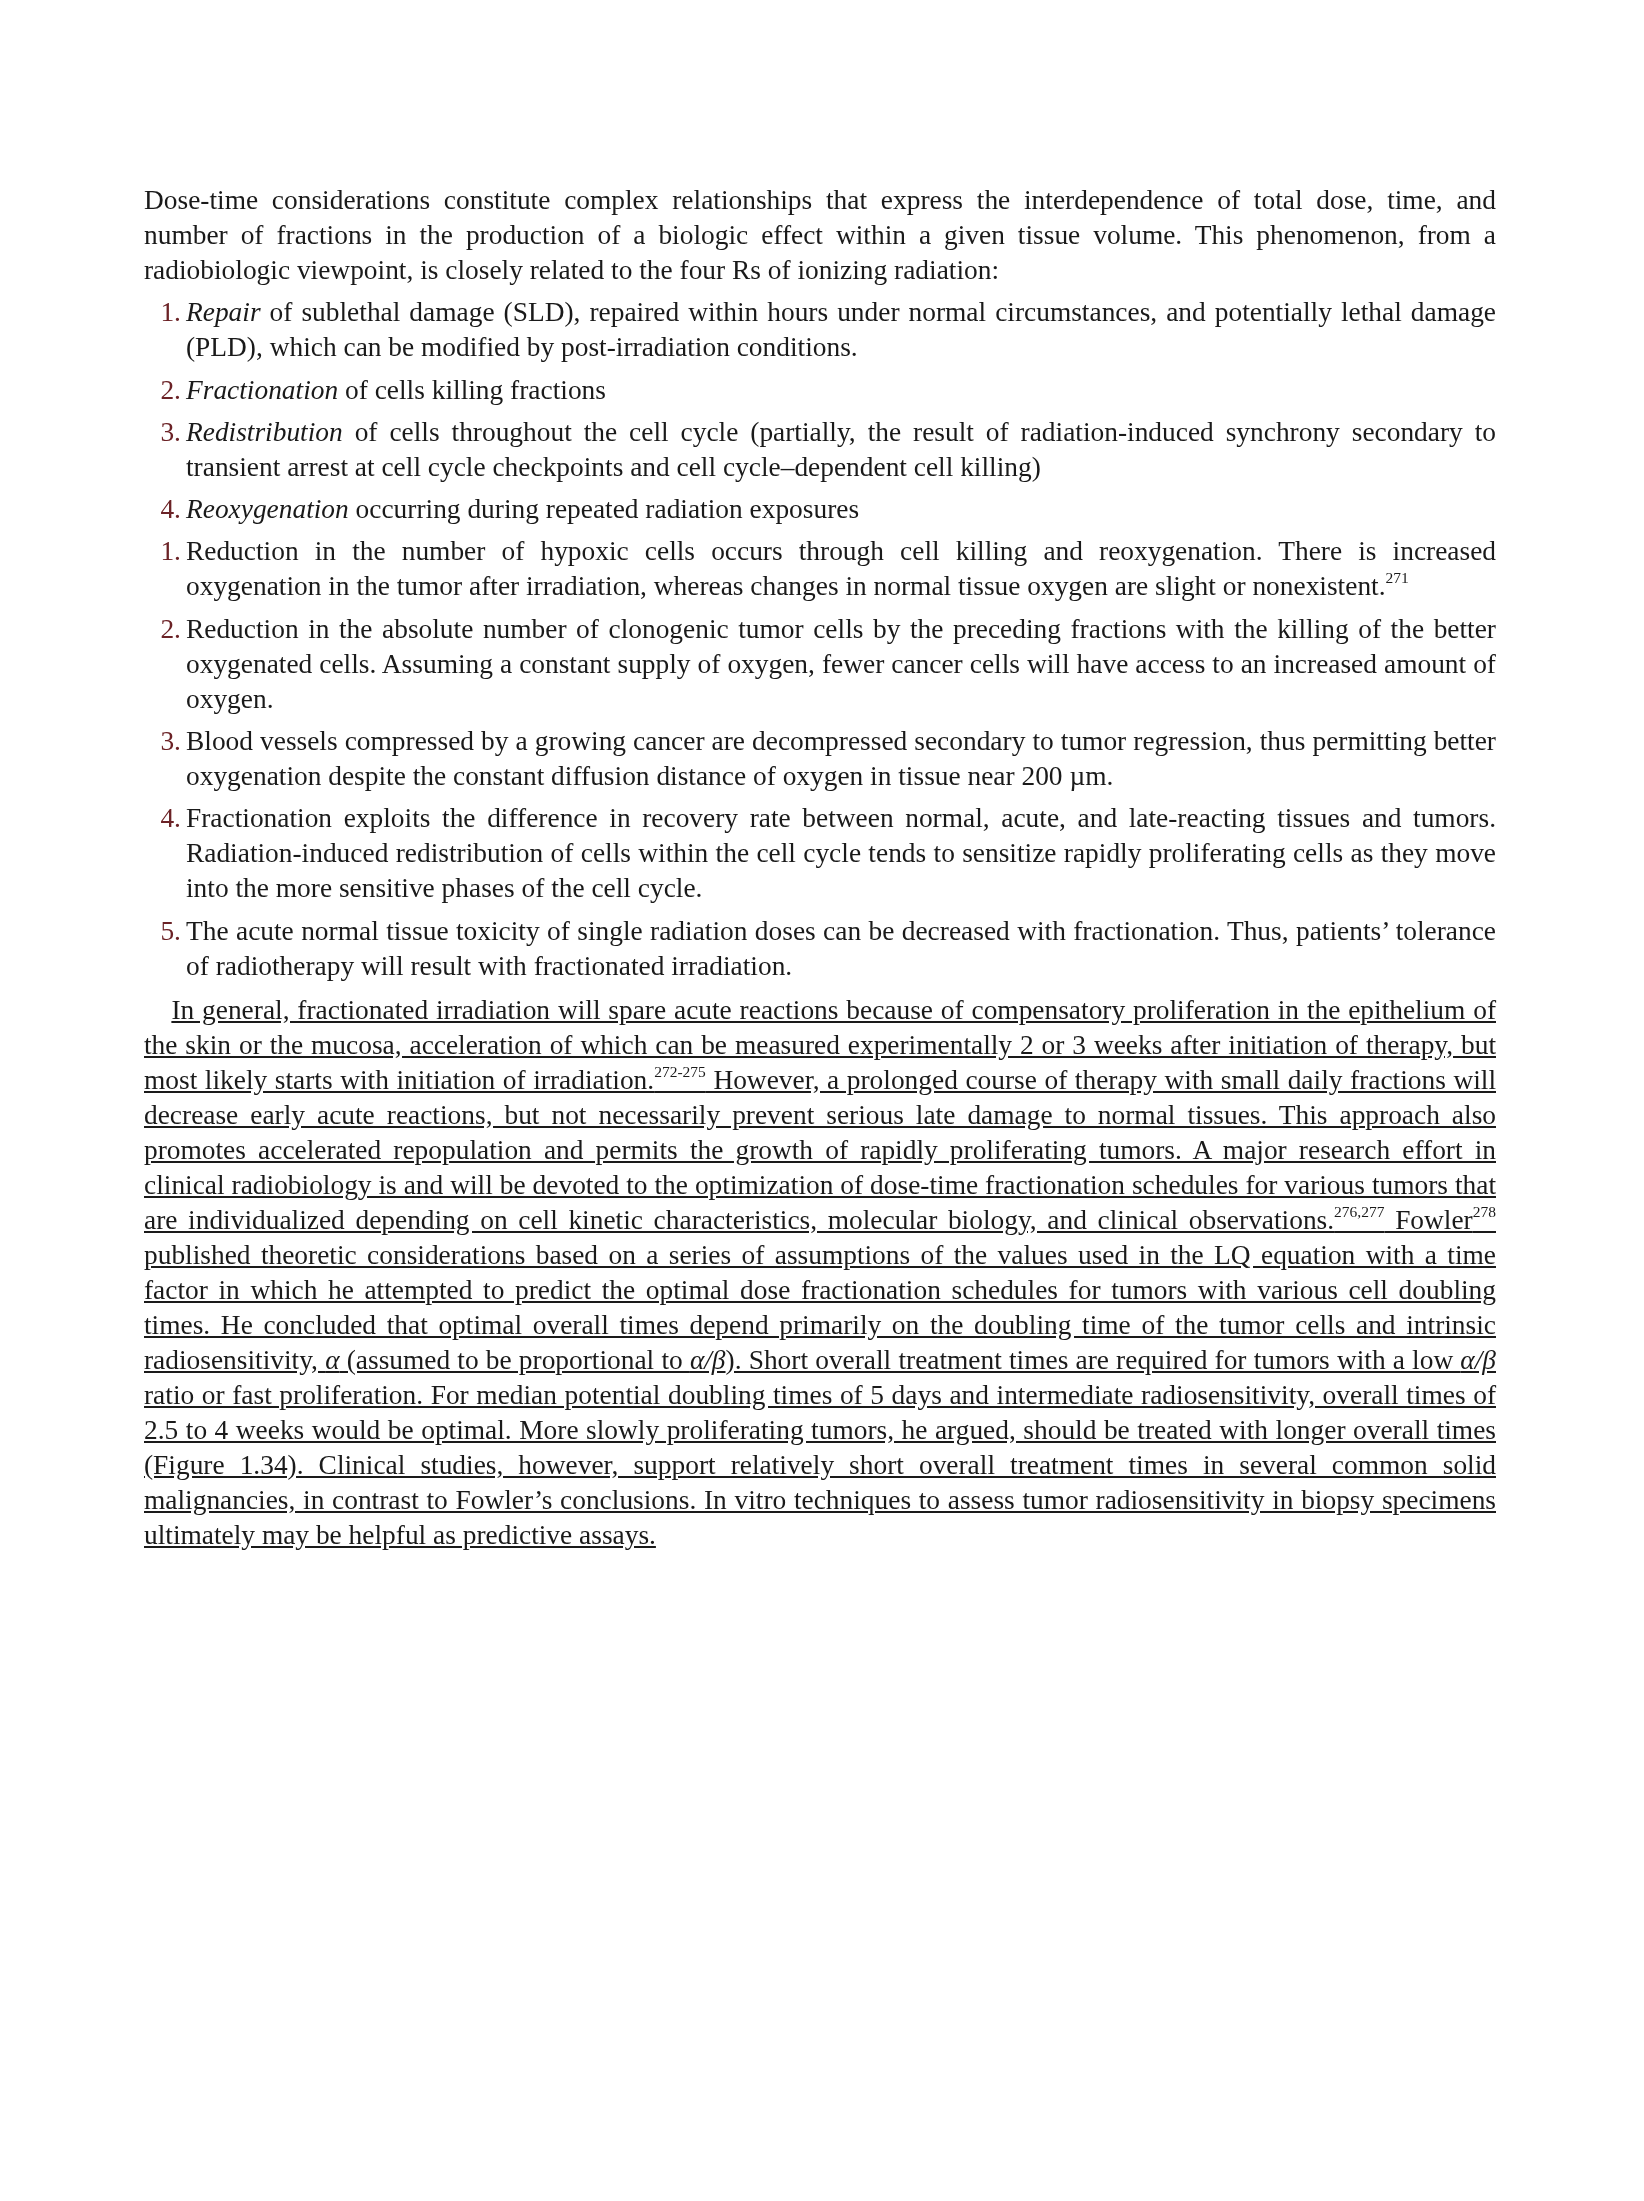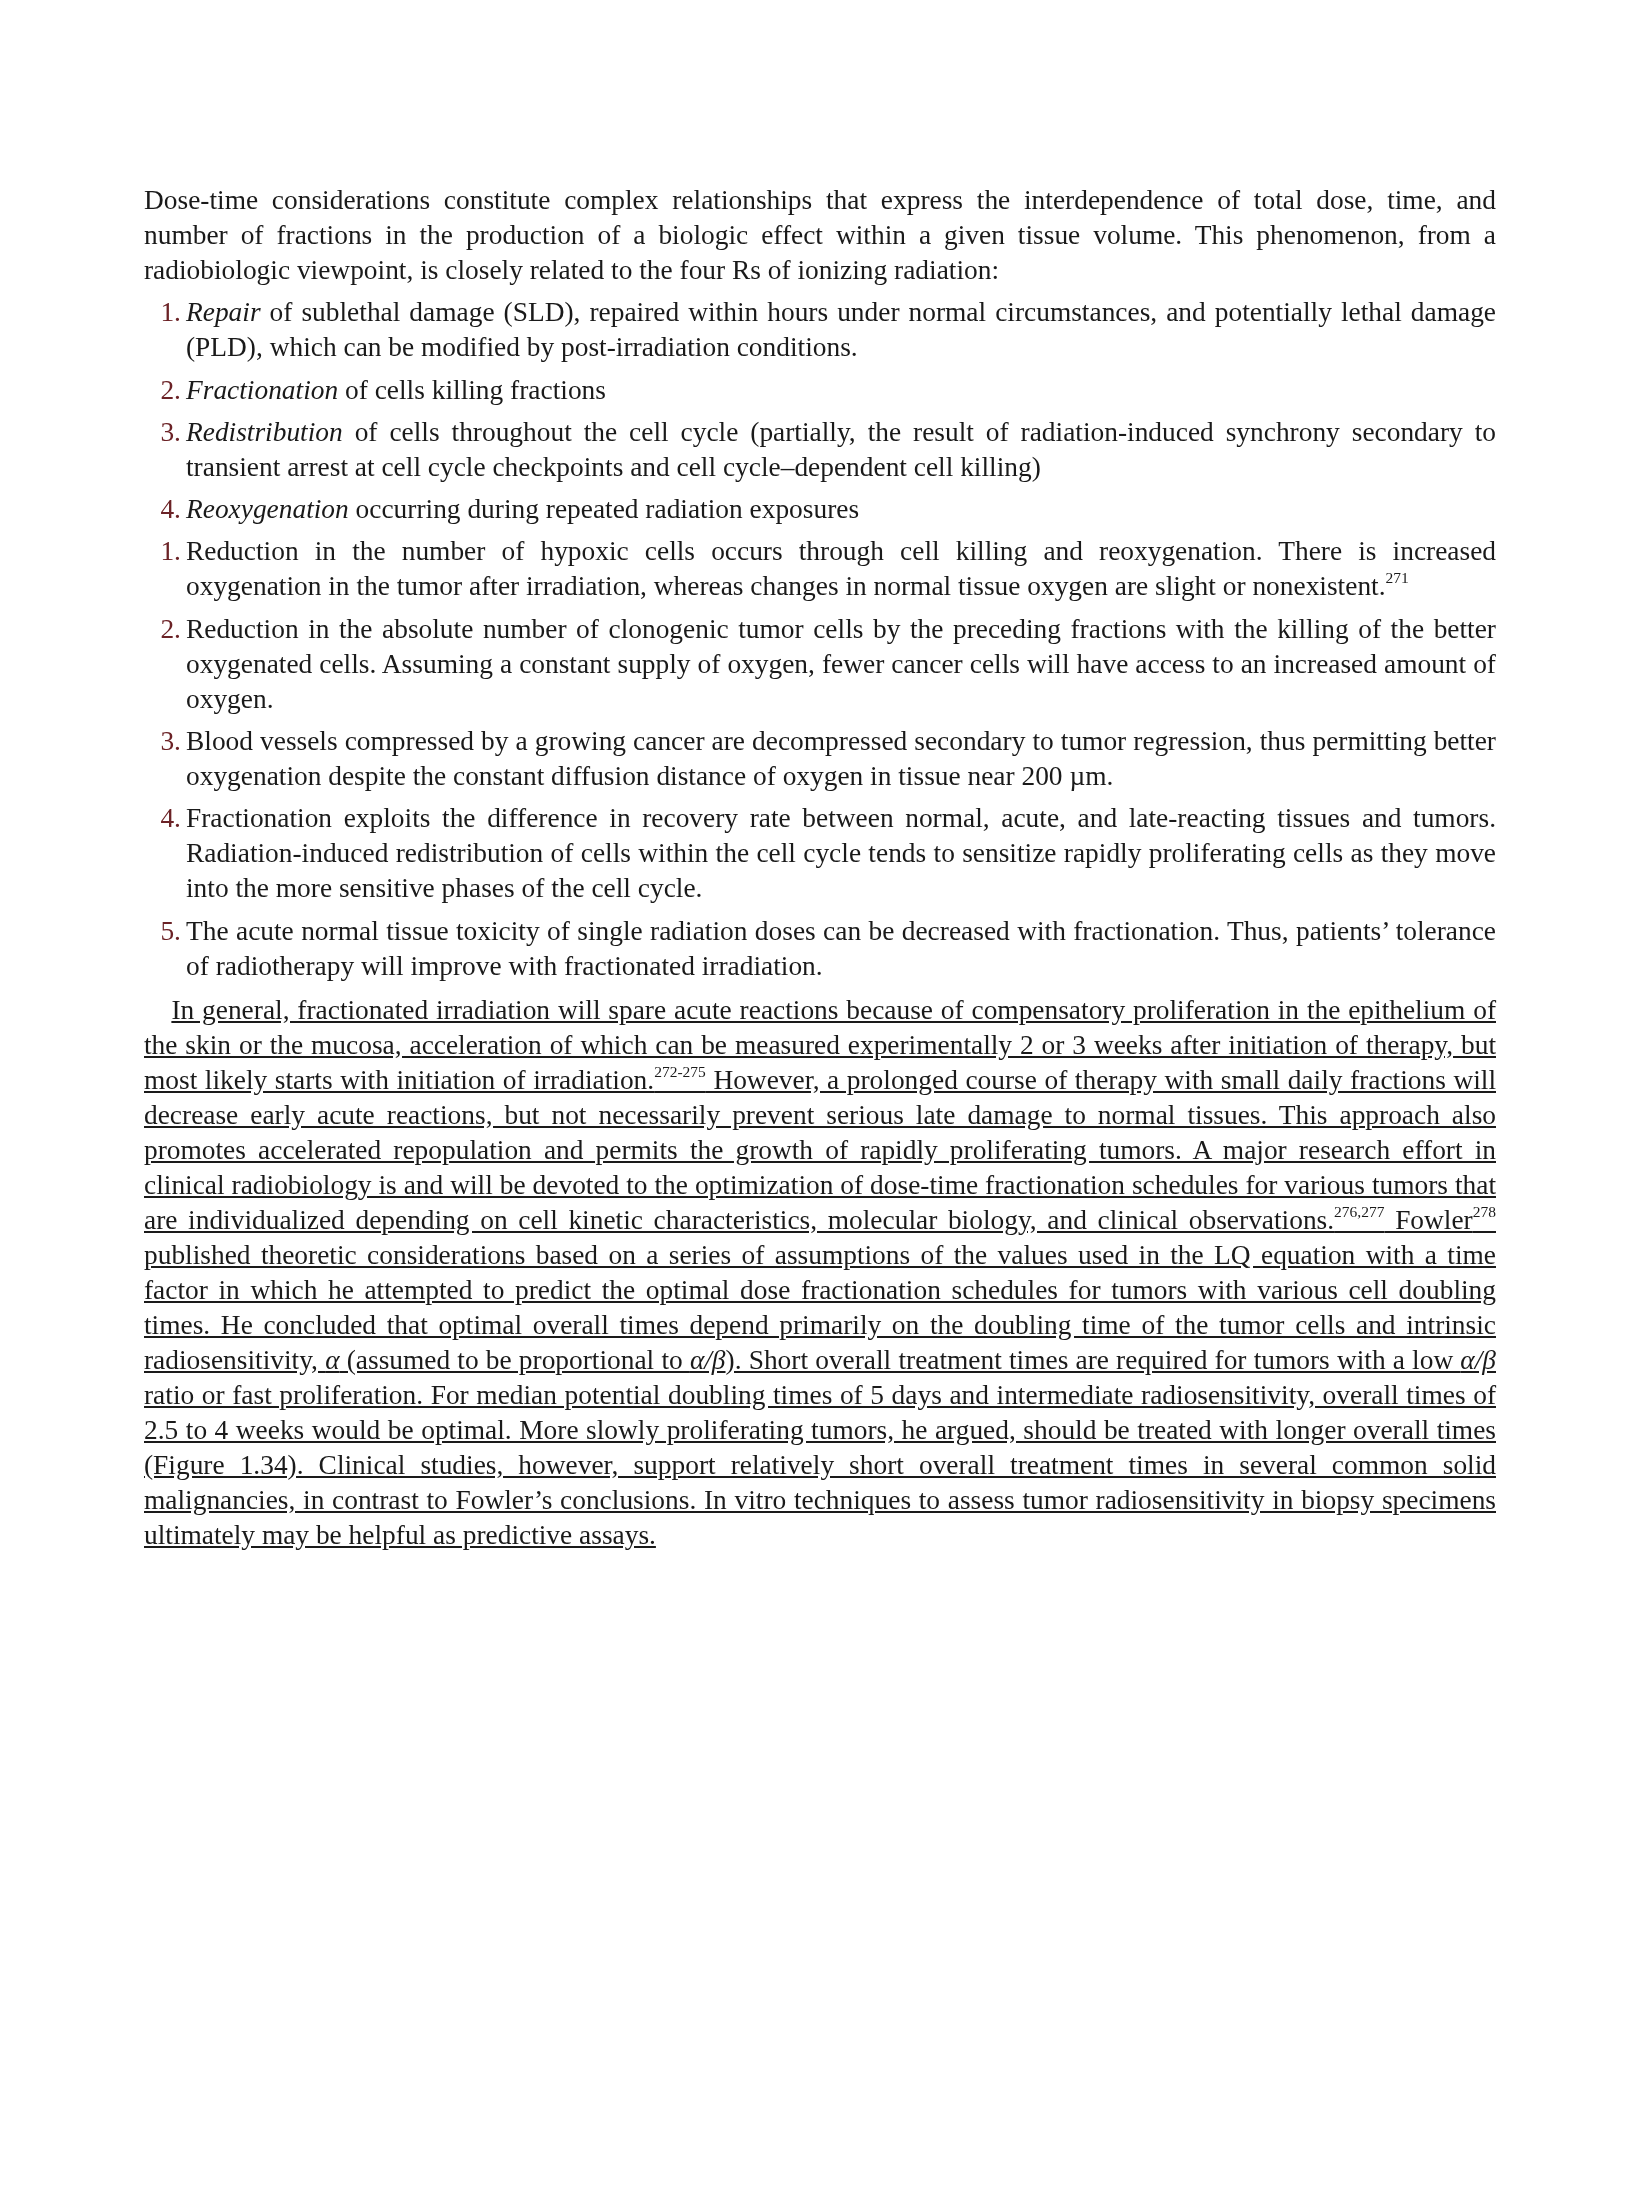--- a/index.html
+++ b/index.html
@@ -72,20 +72,20 @@
     <li>
       <span class="num">2.</span><span>Reduction in the absolute number of clonogenic tumor cells by the preceding fractions with the killing of the better oxygenated cells. Assuming a constant supply of oxygen, fewer cancer cells will have access to an increased amount of oxygen.</span>
     </li>
     <li>
       <span class="num">3.</span><span>Blood vessels compressed by a growing cancer are decompressed secondary to tumor regression, thus permitting better oxygenation despite the constant diffusion distance of oxygen in tissue near 200 µm.</span>
     </li>
     <li>
       <span class="num">4.</span><span>Fractionation exploits the difference in recovery rate between normal, acute, and late-reacting tissues and tumors. Radiation-induced redistribution of cells within the cell cycle tends to sensitize rapidly proliferating cells as they move into the more sensitive phases of the cell cycle.</span>
     </li>
     <li>
-      <span class="num">5.</span><span>The acute normal tissue toxicity of single radiation doses can be decreased with fractionation. Thus, patients’ tolerance of radiotherapy will improve with fractionated irradiation.</span>
+      <span class="num">5.</span><span>The acute normal tissue toxicity of single radiation doses can be decreased with fractionation. Thus, patients’ tolerance of radiotherapy will result with fractionated irradiation.</span>
     </li>
   </ol>
 
   <p class="body-para"><span>In general, fractionated irradiation will spare acute reactions because of compensatory proliferation in the epithelium of the skin or the mucosa, acceleration of which can be measured experimentally 2 or 3 weeks after initiation of therapy, but most likely starts with initiation of irradiation.</span><sup>272-275</sup><span> However, a prolonged course of therapy with small daily fractions will decrease early acute reactions, but not necessarily prevent serious late damage to normal tissues. This approach also promotes accelerated repopulation and permits the growth of rapidly proliferating tumors. A major research effort in clinical radiobiology is and will be devoted to the optimization of dose-time fractionation schedules for various tumors that are individualized depending on cell kinetic characteristics, molecular biology, and clinical observations.</span><sup>276,277</sup><span> Fowler</span><sup>278</sup><span> published theoretic considerations based on a series of assumptions of the values used in the LQ equation with a time factor in which he attempted to predict the optimal dose fractionation schedules for tumors with various cell doubling times. He concluded that optimal overall times depend primarily on the doubling time of the tumor cells and intrinsic radiosensitivity, </span><span class="greek">α</span><span> (assumed to be proportional to </span><span class="greek">α/β</span><span>). Short overall treatment times are required for tumors with a low </span><span class="greek">α/β</span><span> ratio or fast proliferation. For median potential doubling times of 5 days and intermediate radiosensitivity, overall times of 2.5 to 4 weeks would be optimal. More slowly proliferating tumors, he argued, should be treated with longer overall times (Figure 1.34). Clinical studies, however, support relatively short overall treatment times in several common solid malignancies, in contrast to Fowler’s conclusions. In vitro techniques to assess tumor radiosensitivity in biopsy specimens ultimately may be helpful as predictive assays.</span></p>
 
 </div>
 
 
 </body></html>

